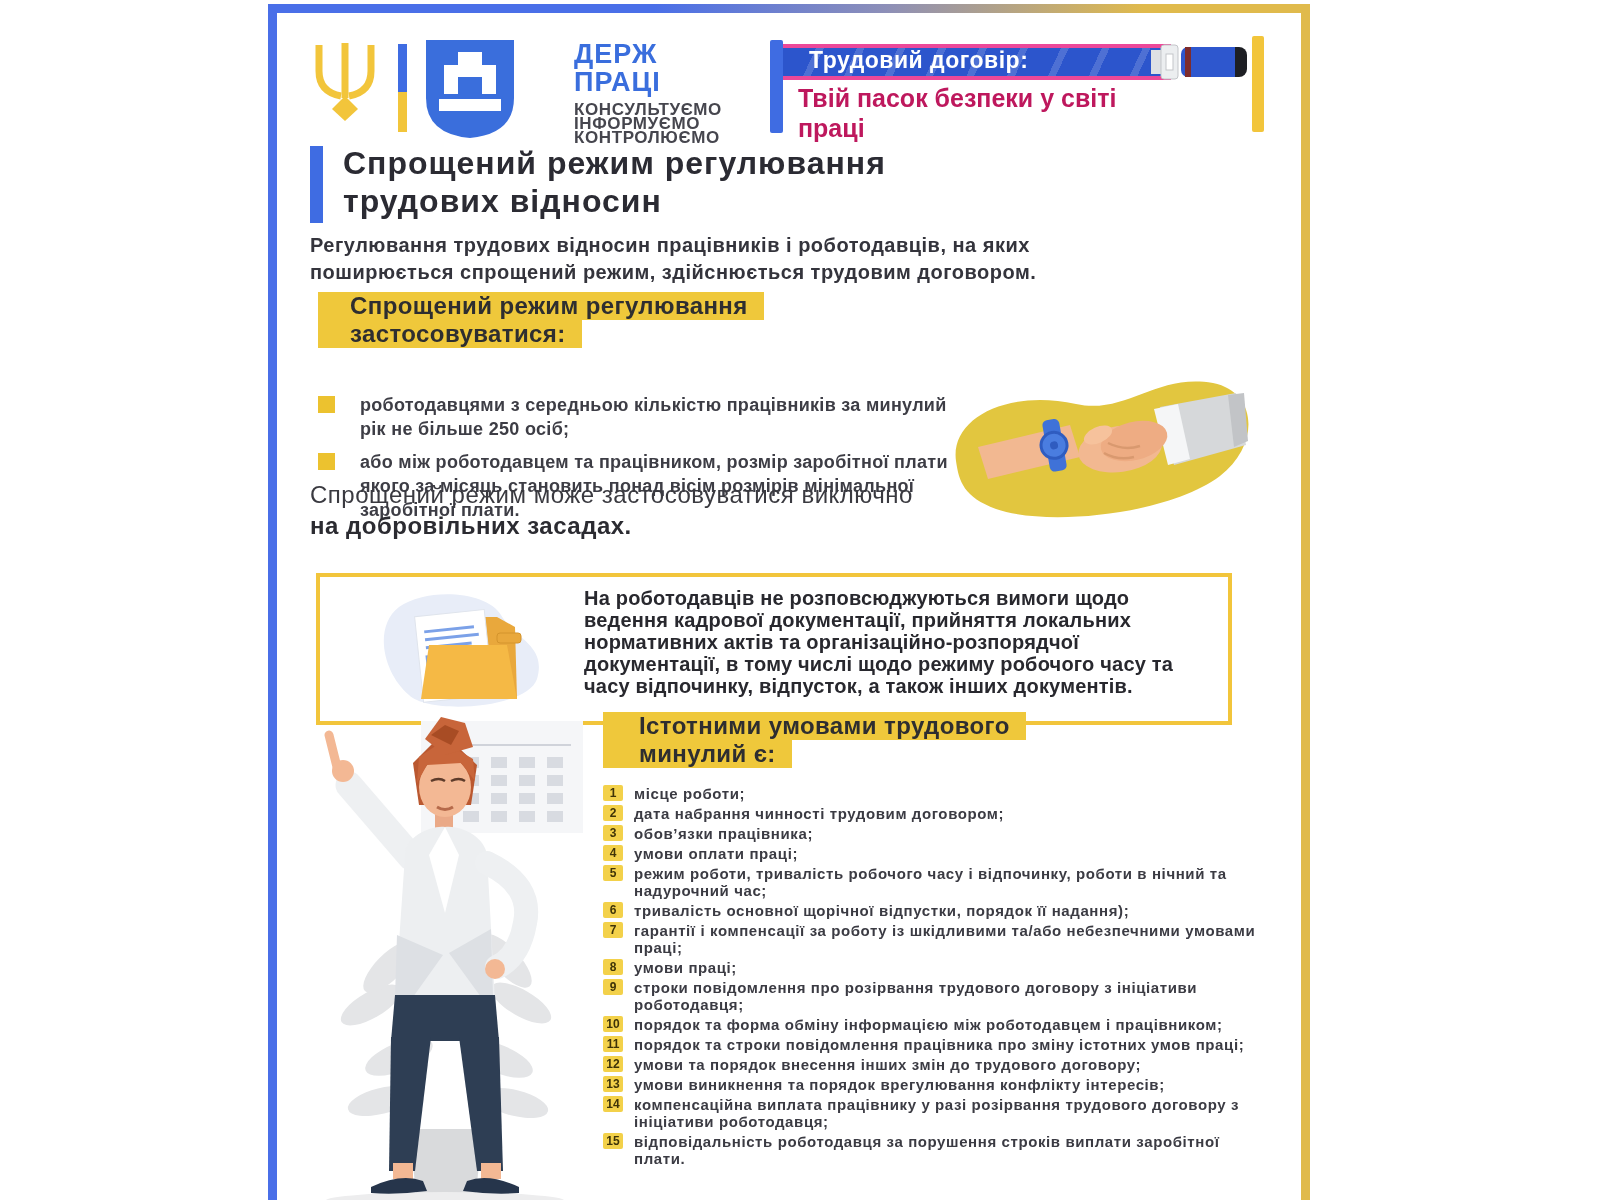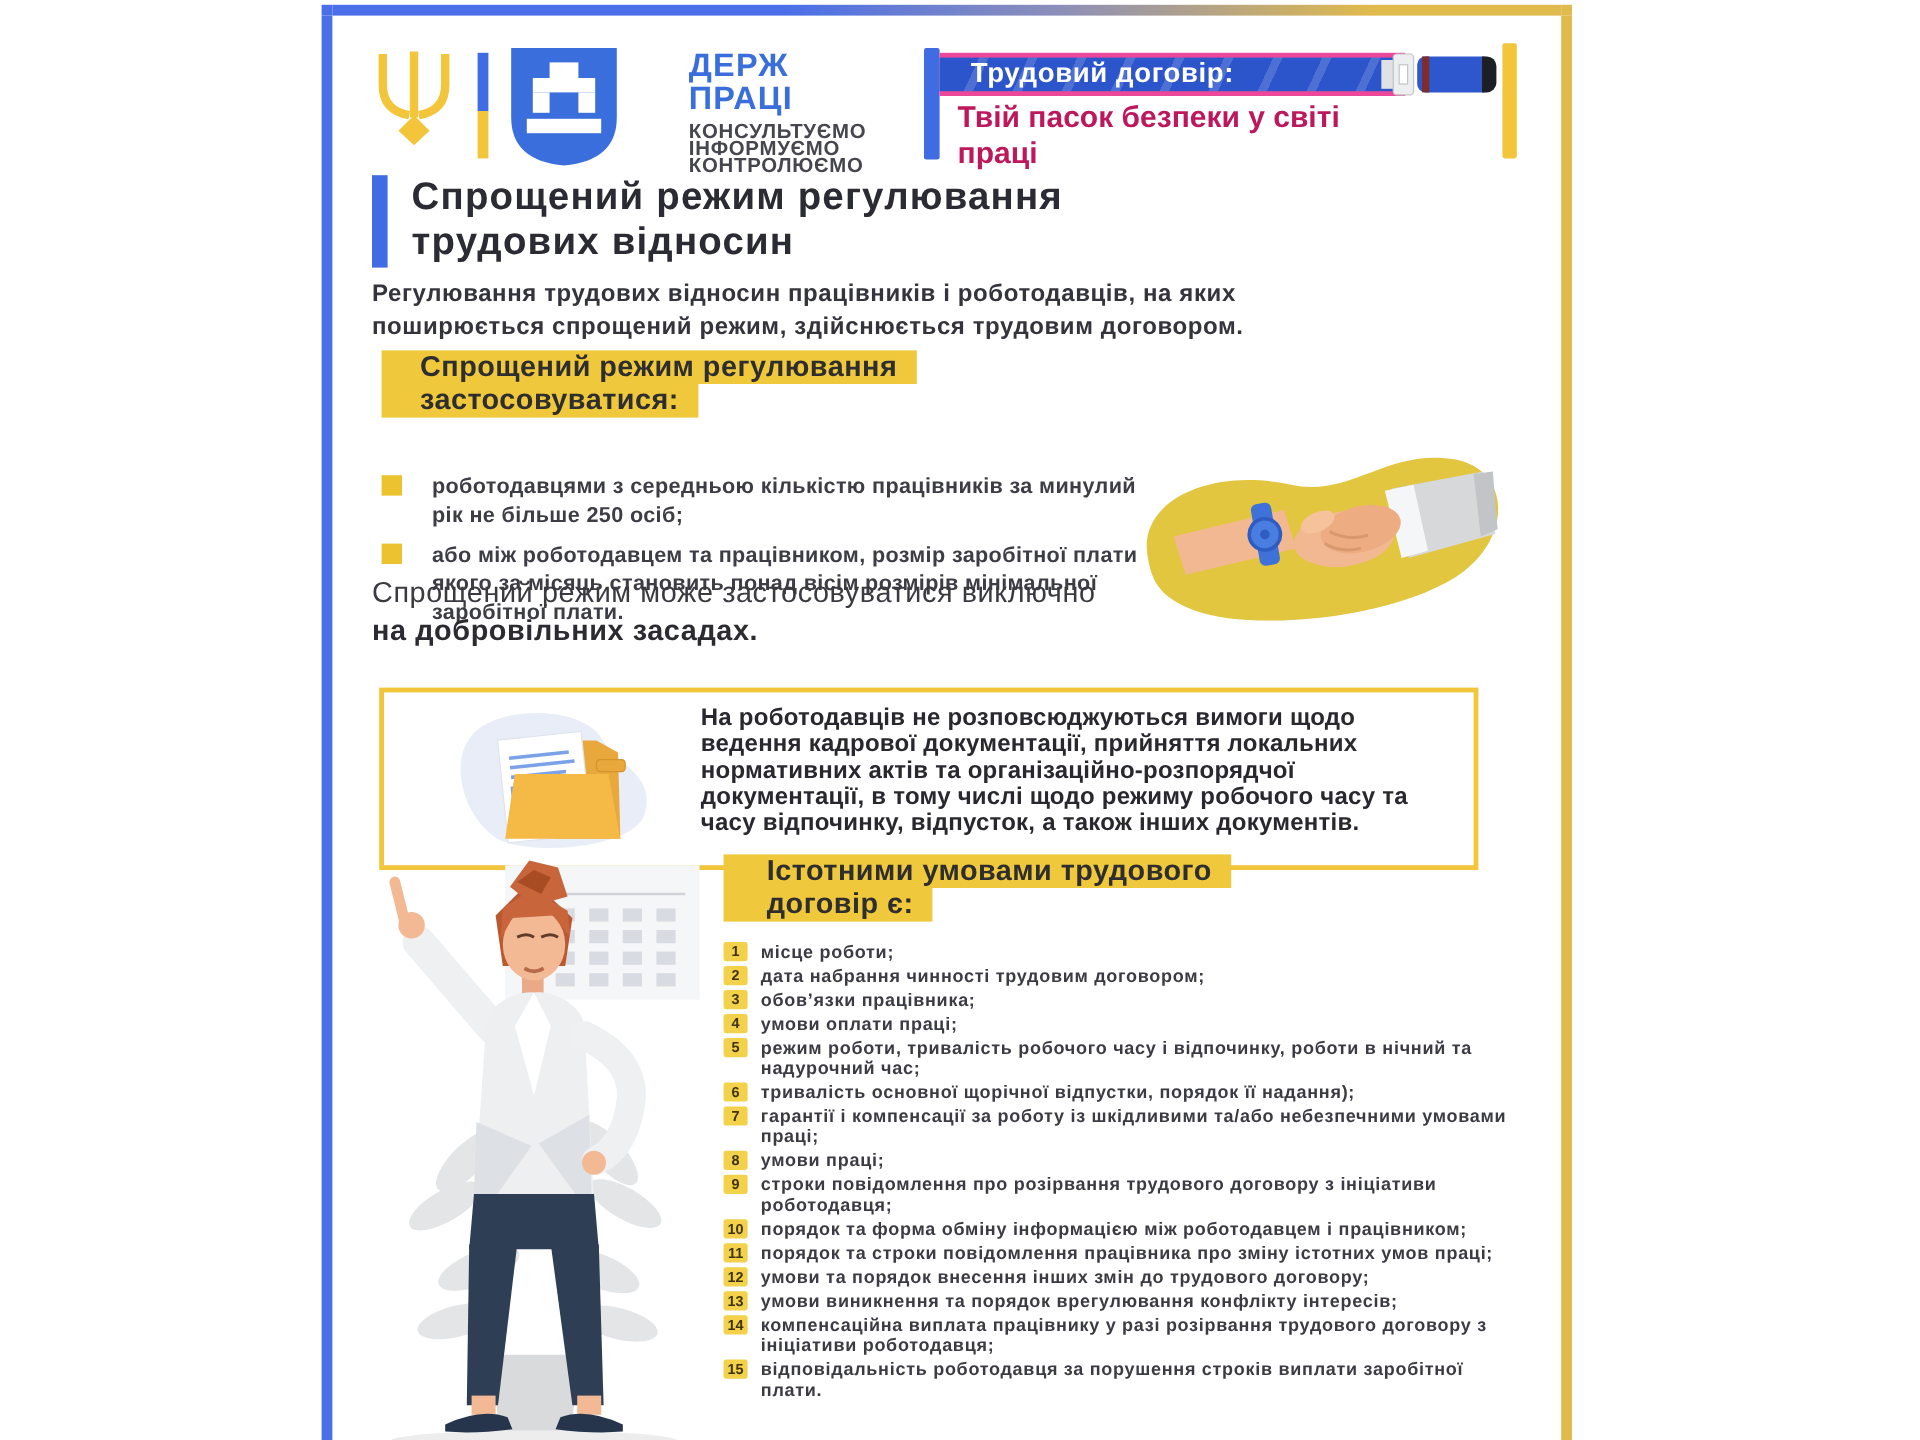--- a/index.html
+++ b/index.html
@@ -201,21 +201,21 @@
           <rect x="62" y="69" width="9" height="9" fill="none" stroke="#7ba1e8" stroke-width="2.5"></rect>
           <rect x="62" y="85" width="9" height="9" fill="none" stroke="#7ba1e8" stroke-width="2.5"></rect>
         </g>
         <polygon points="64,60 142,60 152,114 56,114" fill="#f5b945"></polygon>
       </svg>
       <div class="ib-text">На роботодавців не розповсюджуються вимоги щодо ведення кадрової документації, прийняття локальних нормативних актів та організаційно-розпорядчої документації, в тому числі щодо режиму робочого часу та часу відпочинку, відпусток, а також інших документів.</div>
     </div>
 
     <div class="step-head h2block">
       <span>Істотними умовами трудового</span>
-      <span>договір є:</span>
+      <span>минулий є:</span>
     </div>
 
     <div class="terms">
 
         <div class="t-item">
           <span class="t-badge">1</span>
           <span>місце роботи;</span>
         </div>
 
         <div class="t-item">

